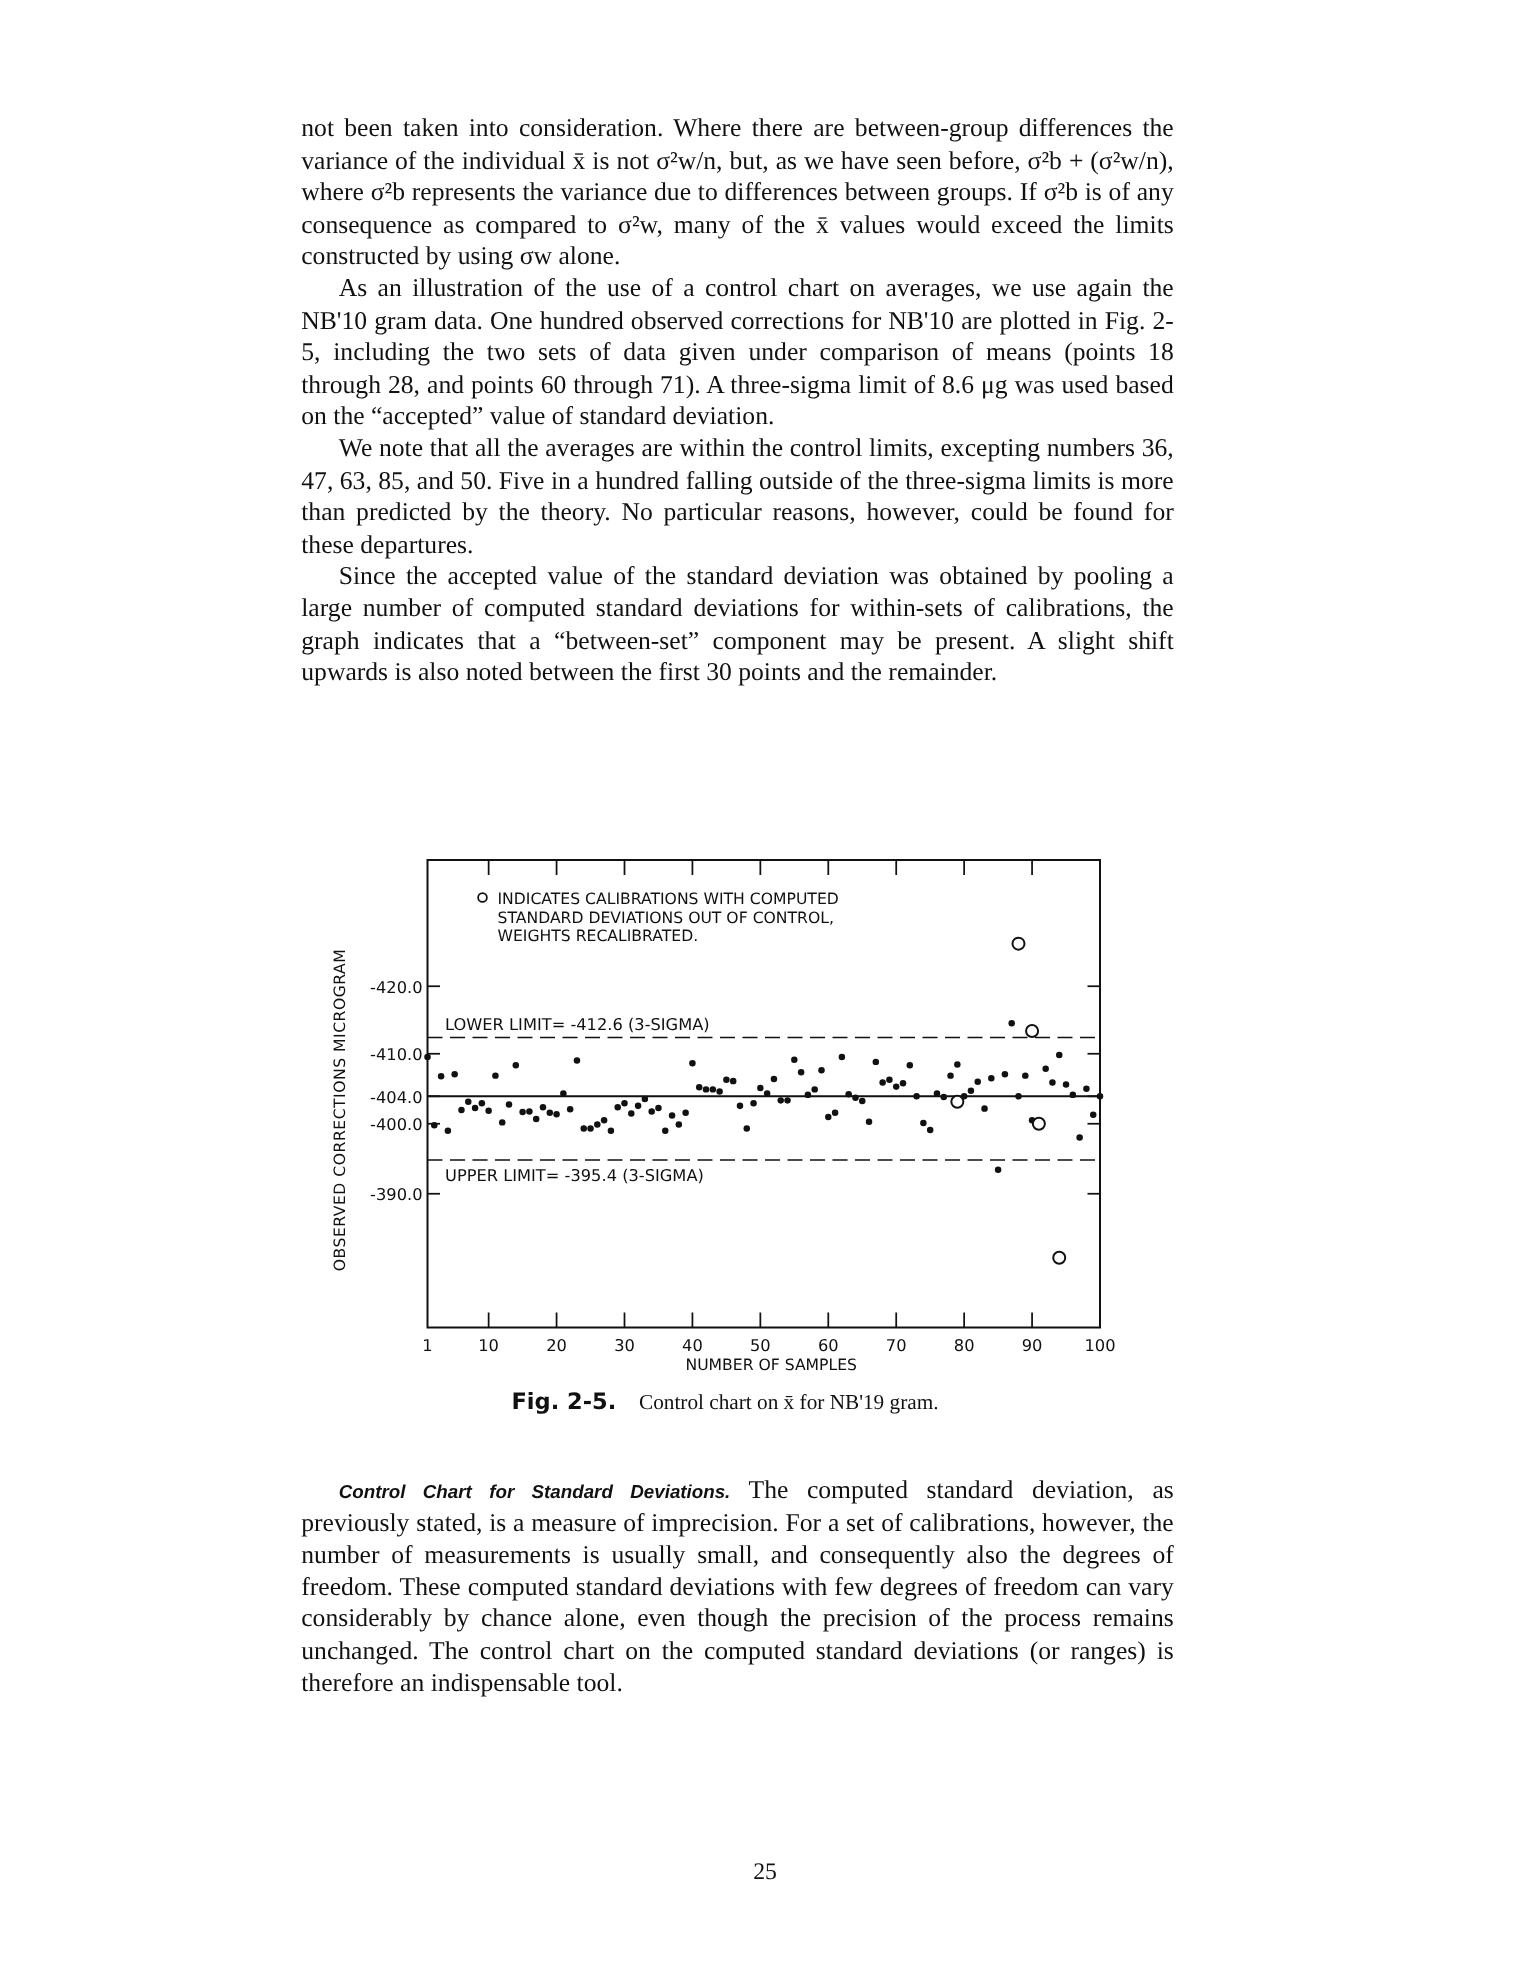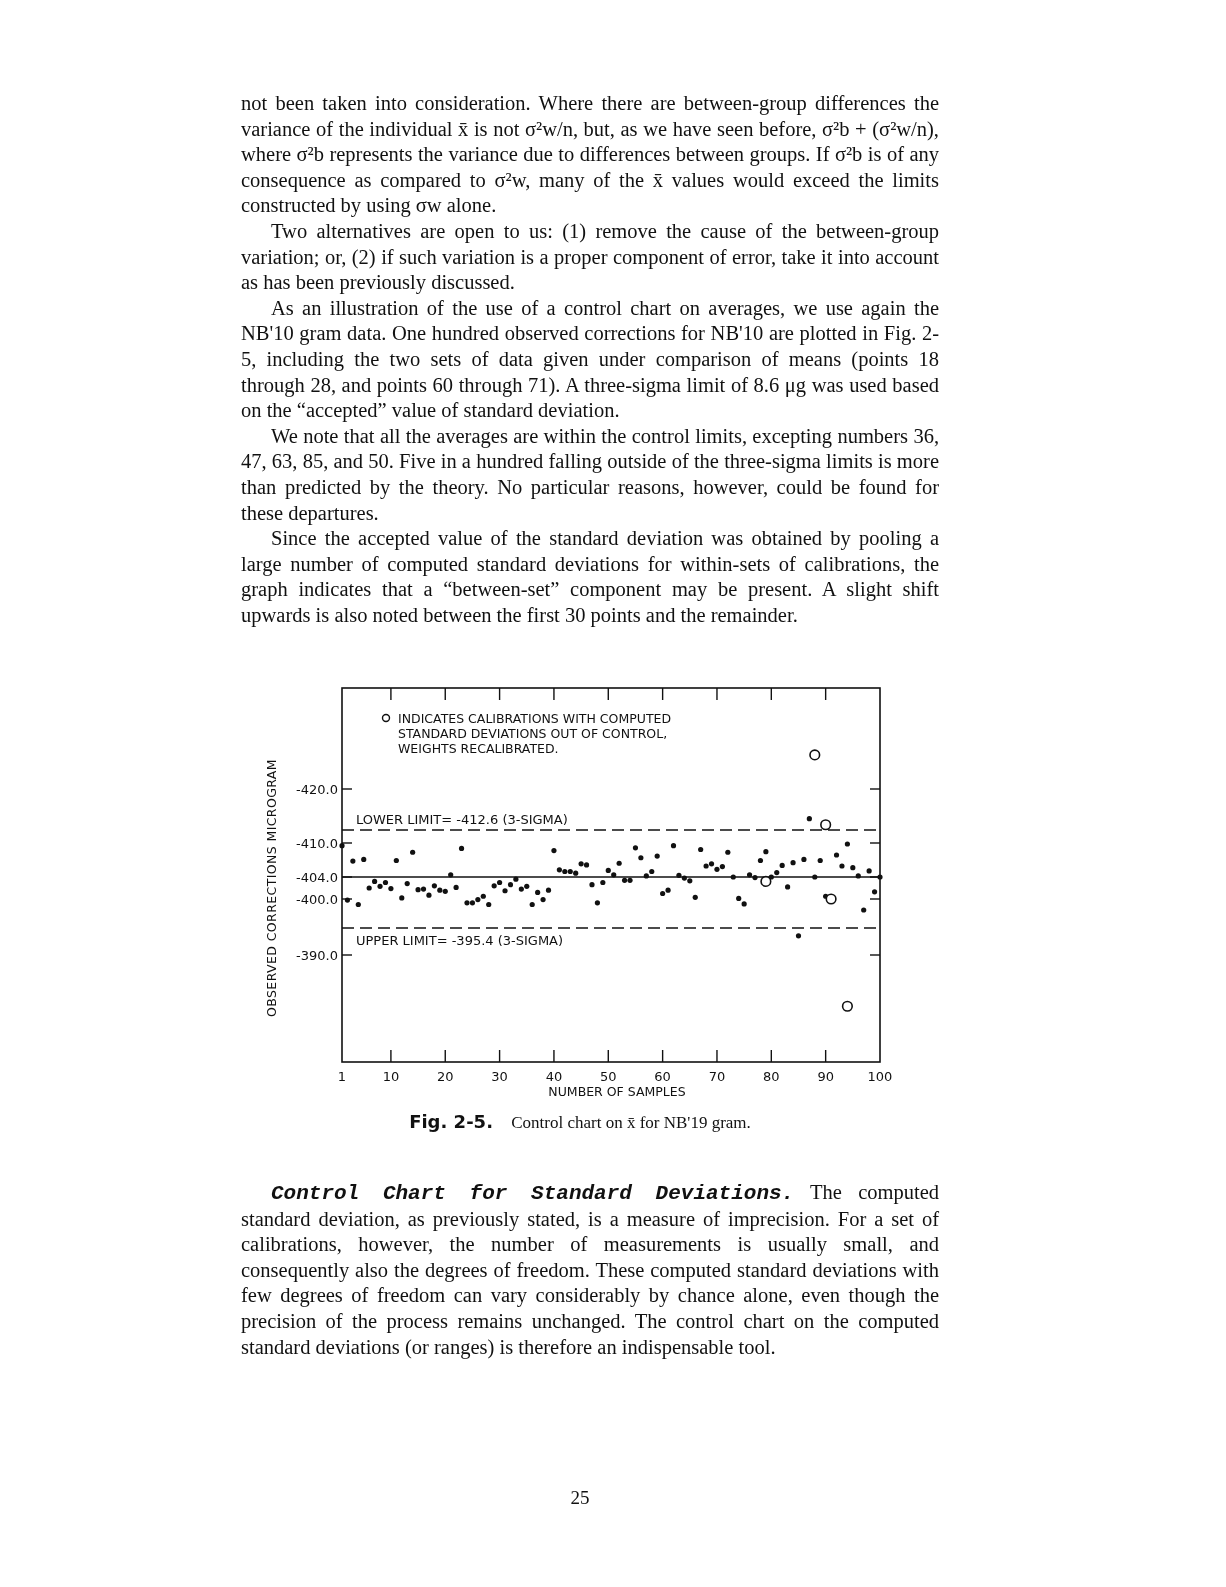--- a/index.html
+++ b/index.html
@@ -1,39 +1,38 @@
 <!DOCTYPE html>
 <html><head>
 <meta charset="utf-8">
 <style>
   html,body{margin:0;padding:0;background:#fff;}
   body{width:1226px;height:1587px;position:relative;overflow:hidden;color:#111;}
   .page{position:absolute;left:0;top:0;width:1226px;height:1187px;}
   .text-block{position:absolute;left:241px;width:698px;font-family:"Liberation Serif","DejaVu Serif",serif;font-size:20.5px;line-height:25.6px;text-align:justify;}
   .text-block p{margin:0;}
   .text-block p.indent{text-indent:30px;}
-  .run-in{font-family:Liberation Mono, monospace;font-weight:bold;font-style:italic;font-size:21px;}
+  .run-in{font-family:Liberation Sans, sans-serif;font-weight:bold;font-style:italic;font-size:15px;}
   #top-text{top:91px;}
   #bottom-text{top:1180px;}
   .chart-wrap{position:absolute;left:240px;top:680px;width:680px;height:420px;}
   .chart-wrap svg{position:absolute;left:0;top:0;}
   .caption{position:absolute;left:0;width:1160px;top:1111px;text-align:center;font-family:"Liberation Serif","DejaVu Serif",serif;font-size:17px;}
   .caption .fig-num{font-family:"DejaVu Sans","Liberation Sans",sans-serif;font-weight:bold;font-size:18px;margin-right:14px;}
-  .page-number{position:absolute;top:1487px;left:0;width:1160px;text-align:center;font-family:"Liberation Serif","DejaVu Serif",serif;font-size:19px;}
+  .page-number{position:absolute;top:1487px;left:0;width:1160px;text-align:center;font-family:"Liberation Serif","DejaVu Serif",serif;font-size:19px;padding-left:32px;}
   .ax-text{font-family:"DejaVu Sans","Liberation Sans",sans-serif;font-size:13px;fill:#111;}
   .note-text{font-family:"DejaVu Sans","Liberation Sans",sans-serif;font-size:12.5px;fill:#111;}
 </style>
 </head>
 <body>
 
 <div class="page">
 
   <div class="text-block" id="top-text">
     <p>not been taken into consideration. Where there are between-group differences the variance of the individual x̄ is not σ²w/n, but, as we have seen before, σ²b + (σ²w/n), where σ²b represents the variance due to differences between groups. If σ²b is of any consequence as compared to σ²w, many of the x̄ values would exceed the limits constructed by using σw alone.</p>
-    <p class="indent">Two alternatives are open to us: (1) remove the cause of the between-group variation; or, (2) if such variation is a proper component of error, take it into account as has been previously discussed.</p>
     <p class="indent">As an illustration of the use of a control chart on averages, we use again the NB'10 gram data. One hundred observed corrections for NB'10 are plotted in Fig. 2-5, including the two sets of data given under comparison of means (points 18 through 28, and points 60 through 71). A three-sigma limit of 8.6 μg was used based on the “accepted” value of standard deviation.</p>
     <p class="indent">We note that all the averages are within the control limits, excepting numbers 36, 47, 63, 85, and 50. Five in a hundred falling outside of the three-sigma limits is more than predicted by the theory. No particular reasons, however, could be found for these departures.</p>
     <p class="indent">Since the accepted value of the standard deviation was obtained by pooling a large number of computed standard deviations for within-sets of calibrations, the graph indicates that a “between-set” component may be present. A slight shift upwards is also noted between the first 30 points and the remainder.</p>
   </div>
 
   <div class="chart-wrap">
     <svg id="chart" width="680" height="420" viewBox="0 0 680 420">
       <g id="frame">
           <rect x="102" y="8" width="538" height="374" fill="none" stroke="#111" stroke-width="1.6"></rect>
         </g>

